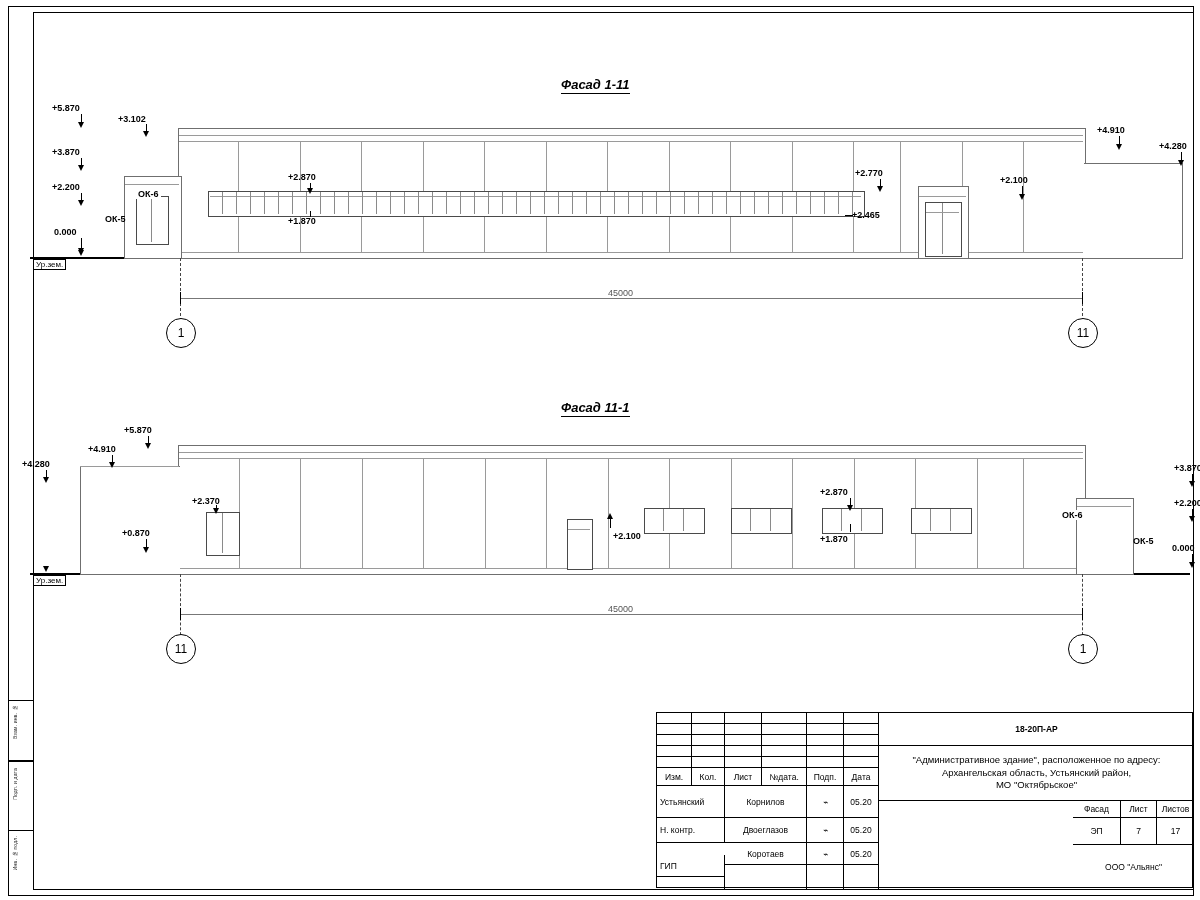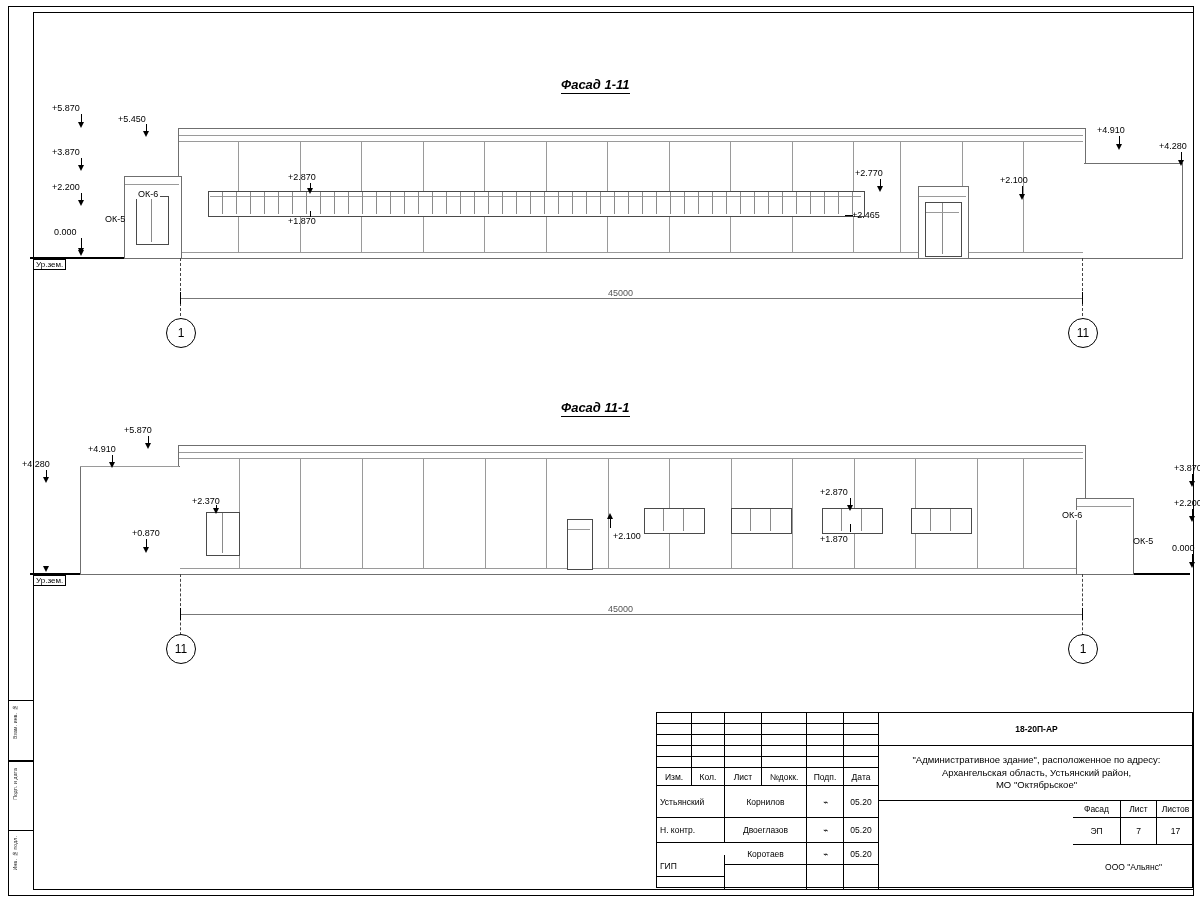--- a/index.html
+++ b/index.html
@@ -16,21 +16,21 @@
           left:12px;letter-spacing:0.2px;color:#222;}
 
   .ttl{position:absolute;font-style:italic;font-weight:bold;font-size:13px;}
   .ttl:after{content:"";position:absolute;left:0;right:0;bottom:-2px;height:1px;background:#000;}
 
   
   .h{position:absolute;background:#000;height:1px;}
   .v{position:absolute;background:#000;width:1px;}
   .hl{position:absolute;background:#9a9a9a;height:1px;}
   .vl{position:absolute;background:#9a9a9a;width:1px;}
-  .mark{position:absolute;font-size:9px;white-space:nowrap;}
+  .mark{position:absolute;font-size:9px;white-space:nowrap;font-weight:bold;}
   .mark-s{position:absolute;font-size:8px;white-space:nowrap;}
   .dimtxt{position:absolute;font-size:9px;color:#555;}
 
   .bubble{position:absolute;width:28px;height:28px;border:1px solid #000;border-radius:50%;
           display:flex;align-items:center;justify-content:center;font-size:12px;background:#fff;}
   .dash{position:absolute;width:0;border-left:1px dashed #444;}
 
   
   .arw{position:absolute;width:0;height:0;border-left:3px solid transparent;border-right:3px solid transparent;border-top:6px solid #000;}
   .wall{position:absolute;border:1px solid #6f6f6f;background:#fff;}
@@ -148,21 +148,21 @@
   <div class="mull" style="left:942px;top:203px;height:51px;"></div>
   <div class="hl" style="left:926px;top:212px;width:33px;"></div>
 
   <div class="hl" style="left:1084px;top:163px;width:98px;"></div>
   <div class="h" style="left:1084px;top:164px;width:1px;height:93px;background:#6f6f6f;"></div>
   <div class="wall" style="left:1084px;top:163px;width:98px;height:94px;border-left:none;"></div>
 
   <div class="mark" style="left:52px;top:103px;">+5.870</div>
   <div class="v" style="left:81px;top:114px;height:10px;"></div>
     <div class="arw" style="left:78px;top:122px;"></div>
-  <div class="mark" style="left:118px;top:114px;">+5.450</div>
+  <div class="mark" style="left:118px;top:114px;">+3.102</div>
   <div class="v" style="left:146px;top:124px;height:9px;"></div>
     <div class="arw" style="left:143px;top:131px;"></div>
   <div class="mark" style="left:52px;top:147px;">+3.870</div>
   <div class="v" style="left:81px;top:158px;height:9px;"></div>
     <div class="arw" style="left:78px;top:165px;"></div>
   <div class="mark" style="left:52px;top:182px;">+2.200</div>
   <div class="v" style="left:81px;top:193px;height:9px;"></div>
     <div class="arw" style="left:78px;top:200px;"></div>
   <div class="mark" style="left:54px;top:227px;">0.000</div>
   <div class="v" style="left:81px;top:238px;height:12px;"></div>
@@ -261,21 +261,21 @@
   <div class="mark" style="left:88px;top:444px;">+4.910</div>
   <div class="v" style="left:112px;top:455px;height:9px;"></div>
     <div class="arw" style="left:109px;top:462px;"></div>
   <div class="mark" style="left:22px;top:459px;">+4.280</div>
   <div class="v" style="left:46px;top:470px;height:9px;"></div>
     <div class="arw" style="left:43px;top:477px;"></div>
 
   <div class="mark" style="left:192px;top:496px;">+2.370</div>
   <div class="v" style="left:216px;top:505px;height:5px;"></div>
     <div class="arw" style="left:213px;top:508px;"></div>
-  <div class="mark" style="left:132px;top:528px;">+0.870</div>
+  <div class="mark" style="left:122px;top:528px;">+0.870</div>
   <div class="v" style="left:146px;top:539px;height:10px;"></div>
     <div class="arw" style="left:143px;top:547px;"></div>
 
   <div class="mark" style="left:613px;top:531px;">+2.100</div>
   <div class="v" style="left:610px;top:516px;height:12px;"></div>
     <div class="arw" style="left:607px;top:513px;border-top:none;border-bottom:6px solid #000;"></div>
 
   <div class="mark" style="left:820px;top:487px;">+2.870</div>
   <div class="v" style="left:850px;top:498px;height:9px;"></div>
     <div class="arw" style="left:847px;top:505px;"></div>
@@ -339,21 +339,21 @@
     <div class="cell" style="left:0;top:44px;width:35px;height:11px;"></div>
     <div class="cell" style="left:35px;top:44px;width:33px;height:11px;"></div>
     <div class="cell" style="left:68px;top:44px;width:37px;height:11px;"></div>
     <div class="cell" style="left:105px;top:44px;width:45px;height:11px;"></div>
     <div class="cell" style="left:150px;top:44px;width:37px;height:11px;"></div>
     <div class="cell" style="left:187px;top:44px;width:35px;height:11px;"></div>
 
     <div class="cell" style="left:0;top:55px;width:35px;height:18px;">Изм.</div>
     <div class="cell" style="left:35px;top:55px;width:33px;height:18px;">Кол.</div>
     <div class="cell" style="left:68px;top:55px;width:37px;height:18px;">Лист</div>
-    <div class="cell" style="left:105px;top:55px;width:45px;height:18px;">№докк.</div>
+    <div class="cell" style="left:105px;top:55px;width:45px;height:18px;">№дата.</div>
     <div class="cell" style="left:150px;top:55px;width:37px;height:18px;">Подп.</div>
     <div class="cell" style="left:187px;top:55px;width:35px;height:18px;">Дата</div>
 
     <div class="cell" style="left:0;top:73px;width:68px;height:32px;justify-content:flex-start;padding-left:3px;">Устьянский</div>
     <div class="cell" style="left:68px;top:73px;width:82px;height:32px;">Корнилов</div>
     <div class="cell sig" style="left:150px;top:73px;width:37px;height:32px;">⌁</div>
     <div class="cell" style="left:187px;top:73px;width:35px;height:32px;">05.20</div>
 
     <div class="cell" style="left:0;top:105px;width:68px;height:25px;justify-content:flex-start;padding-left:3px;">Н. контр.</div>
     <div class="cell" style="left:68px;top:105px;width:82px;height:25px;">Двоеглазов</div>

